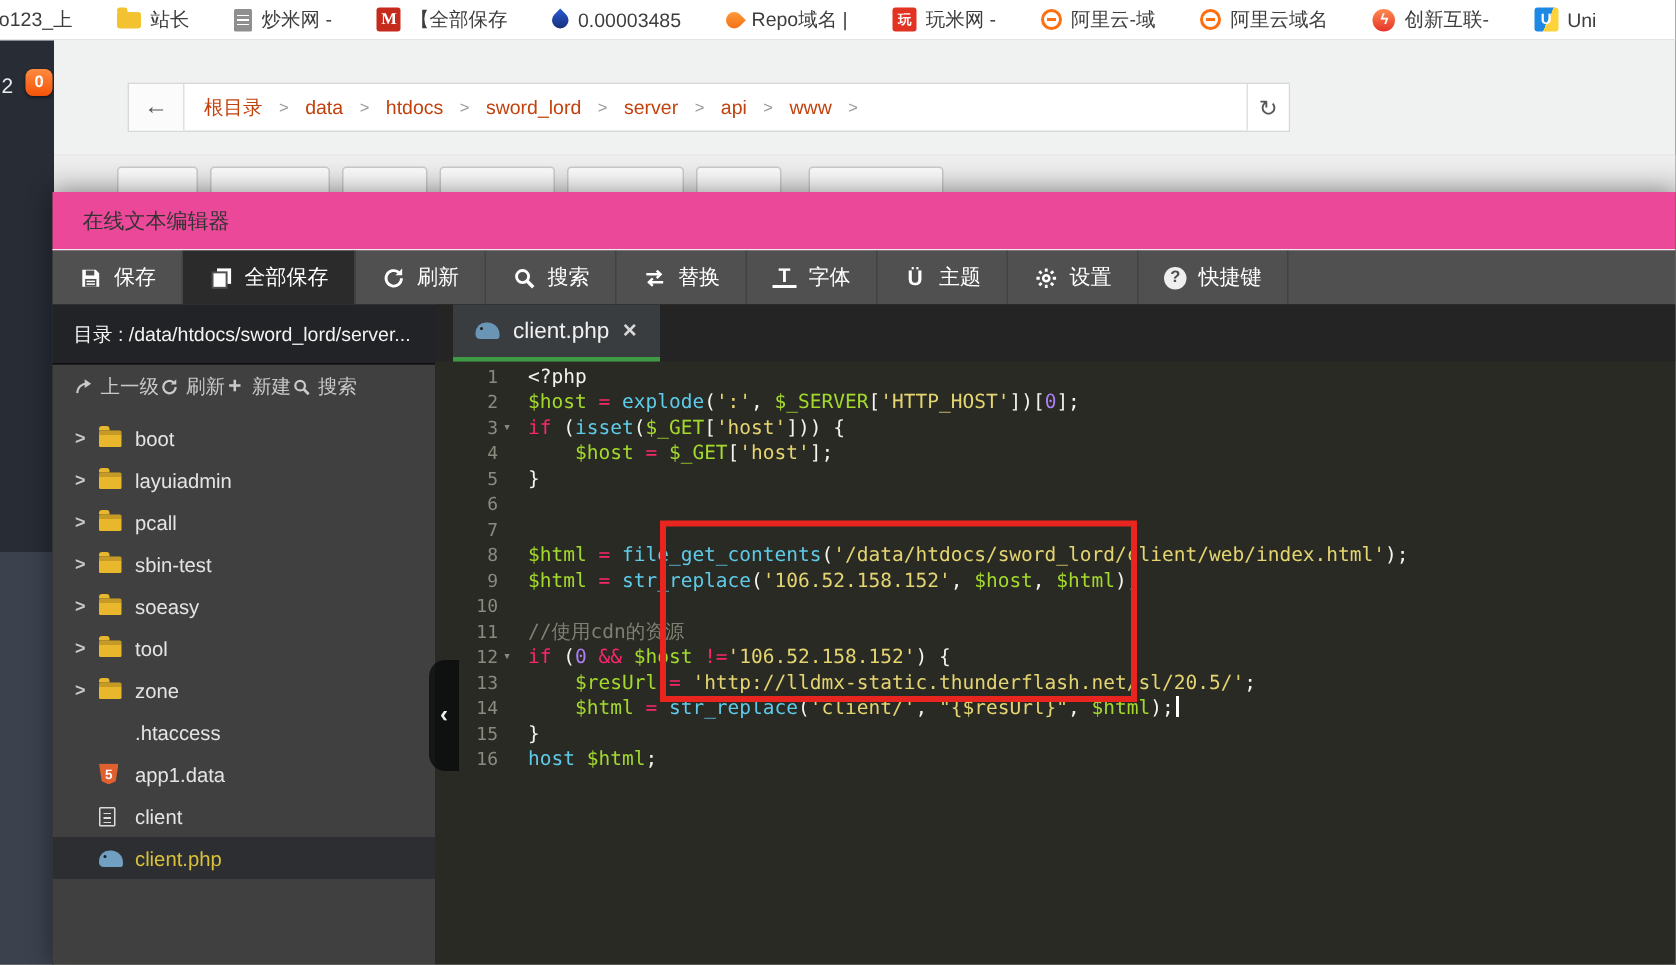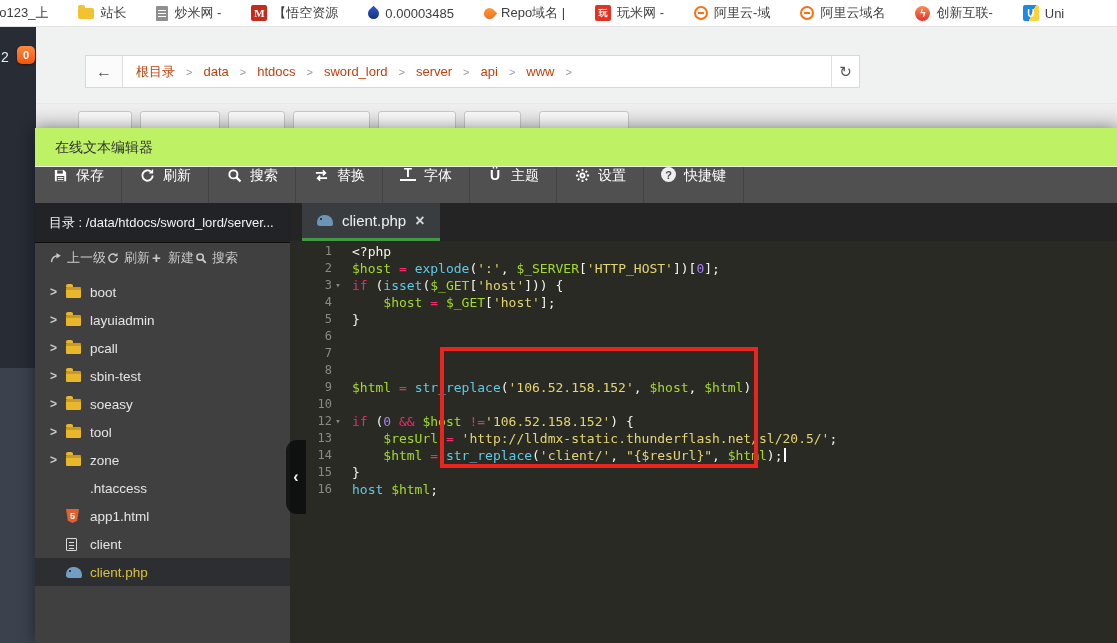--- a/index.html
+++ b/index.html
@@ -50,24 +50,24 @@
   .crumb-sep{color:#9a9a9a;font-size:11px}
   #bc-refresh{margin-left:auto;width:28px;border:none;border-left:1px solid #e0e0e0;background:#fff;
     font-size:15px;color:#555;cursor:pointer;flex:none}
   #fm-strip{position:absolute;left:36px;top:103px;width:1081px;height:25px;
     background:linear-gradient(#efefef,#e1e1e1);border-top:1px solid #e8e8e8}
   .stub{position:absolute;top:7px;height:18px;background:#f8f8f8;border:1px solid #c8c8c8;border-radius:3px 3px 0 0}
 
   
   #modal{position:absolute;left:35px;top:128px;width:1082px;height:515px;display:flex;flex-direction:column;
     box-shadow:0 0 16px rgba(0,0,0,.45);background:#2a2a25}
-  .modal-header{height:39px;flex:none;background:#bef264;border-bottom:1px solid #ececec;
+  .modal-header{height:39px;flex:none;background:#ec4899;border-bottom:1px solid #ececec;
     line-height:39px;padding-left:20px;font-size:14px;color:#333}
   .toolbar{height:36px;flex:none;background:#505050;display:flex;overflow:hidden}
-  .tb-btn{display:flex;gap:8px;padding:0 17px;color:#fff;font-size:14px;
+  .tb-btn{display:flex;align-items:center;gap:8px;padding:0 17px;color:#fff;font-size:14px;
     border-right:1px solid #434343;cursor:pointer;white-space:nowrap}
   .tb-btn.active{background:#2b2b2b}
   .tb-ic{width:16px;height:16px;display:inline-flex;align-items:center;justify-content:center;flex:none;color:#fff}
   .tb-ic svg{width:15px;height:15px}
   .g-font{font-weight:bold;font-size:13px;border-bottom:2px solid #fff;line-height:12px;height:14px}
   .g-theme{font-weight:bold;font-size:14px}
   .g-help{width:15px;height:15px;border-radius:50%;background:#efefef;color:#4f4f4f;font-size:11px;font-weight:bold;
     display:flex;align-items:center;justify-content:center}
   .g-plus{font-weight:bold;font-size:15px;line-height:14px}
 
@@ -137,21 +137,21 @@
     <div class="bm-item">
       <span class="bi bi-folder"></span>
       <span>站长</span>
     </div>
     <div class="bm-item">
       <span class="bi bi-doc"></span>
       <span>炒米网 -</span>
     </div>
     <div class="bm-item">
       <span class="bi bi-m">M</span>
-      <span>【悟空资源</span>
+      <span>【全部保存</span>
     </div>
     <div class="bm-item">
       <span class="bi bi-flameblue"></span>
       <span>0.00003485</span>
     </div>
     <div class="bm-item">
       <span class="bi bi-swirl"></span>
       <span>Repo域名 |</span>
     </div>
     <div class="bm-item">
@@ -227,20 +227,29 @@
           <svg viewBox="0 0 16 16">
             <path d="M2 2h9.5L14 4.5V14H2z" fill="currentColor"></path>
             <rect x="4.5" y="2.5" width="6" height="3.5" fill="#505050"></rect>
             <rect x="4" y="8.5" width="8" height="5.5" fill="#505050"></rect>
             <rect x="5" y="9.7" width="6" height="1" fill="currentColor"></rect>
             <rect x="5" y="11.7" width="6" height="1" fill="currentColor"></rect>
           </svg>
         </span>
         <span>保存</span>
       </div>
+      <div class="tb-btn active">
+        <span class="tb-ic">
+          <svg viewBox="0 0 16 16">
+            <rect x="5" y="1" width="10" height="11" fill="currentColor"></rect>
+            <rect x="1.8" y="3.8" width="10" height="11" fill="currentColor" stroke="#505050" stroke-width="1.4"></rect>
+          </svg>
+        </span>
+        <span>全部保存</span>
+      </div>
       <div class="tb-btn">
         <span class="tb-ic">
           <svg viewBox="0 0 16 16">
             <path d="M13.5 8a5.5 5.5 0 1 1-2-4.2" fill="none" stroke="currentColor" stroke-width="2"></path>
             <path d="M14 1v4.8H9.2z" fill="currentColor"></path>
           </svg>
         </span>
         <span>刷新</span>
       </div>
       <div class="tb-btn">
@@ -375,21 +384,21 @@
             <span class="ficon">
               <span class="ic-none"></span>
             </span>
             <span class="fname">.htaccess</span>
           </div>
           <div class="trow">
             <span class="spacer"></span>
             <span class="ficon">
               <span class="ic-html"></span>
             </span>
-            <span class="fname">app1.html</span>
+            <span class="fname">app1.data</span>
           </div>
           <div class="trow">
             <span class="spacer"></span>
             <span class="ficon">
               <span class="ic-doc"></span>
             </span>
             <span class="fname">client</span>
           </div>
           <div class="trow selected">
             <span class="spacer"></span>
@@ -409,23 +418,24 @@
         </div>
       </div>
       <div class="code" id="code">
           <div class="line"><span class="ln">1</span><span class="fold"></span><span class="txt"><span class="tk-p">&lt;?php</span></span></div>
           <div class="line"><span class="ln">2</span><span class="fold"></span><span class="txt"><span class="tk-v">$host</span><span class="tk-p"> </span><span class="tk-o">=</span><span class="tk-p"> </span><span class="tk-f">explode</span><span class="tk-p">(</span><span class="tk-s">':'</span><span class="tk-p">, </span><span class="tk-v">$_SERVER</span><span class="tk-p">[</span><span class="tk-s">'HTTP_HOST'</span><span class="tk-p">])[</span><span class="tk-n">0</span><span class="tk-p">];</span></span></div>
           <div class="line"><span class="ln">3</span><span class="fold">▾</span><span class="txt"><span class="tk-o">if</span><span class="tk-p"> (</span><span class="tk-f">isset</span><span class="tk-p">(</span><span class="tk-v">$_GET</span><span class="tk-p">[</span><span class="tk-s">'host'</span><span class="tk-p">])) {</span></span></div>
           <div class="line"><span class="ln">4</span><span class="fold"></span><span class="txt"><span class="tk-p">    </span><span class="tk-v">$host</span><span class="tk-p"> </span><span class="tk-o">=</span><span class="tk-p"> </span><span class="tk-v">$_GET</span><span class="tk-p">[</span><span class="tk-s">'host'</span><span class="tk-p">];</span></span></div>
           <div class="line"><span class="ln">5</span><span class="fold"></span><span class="txt"><span class="tk-p">}</span></span></div>
           <div class="line"><span class="ln">6</span><span class="fold"></span><span class="txt"></span></div>
           <div class="line"><span class="ln">7</span><span class="fold"></span><span class="txt"></span></div>
-          <div class="line"><span class="ln">8</span><span class="fold"></span></div>
+          <div class="line"><span class="ln">8</span><span class="fold"></span><span class="txt"><span class="tk-v">$html</span><span class="tk-p"> </span><span class="tk-o">=</span><span class="tk-p"> </span><span class="tk-f">file_get_contents</span><span class="tk-p">(</span><span class="tk-s">'/data/htdocs/sword_lord/client/web/index.html'</span><span class="tk-p">);</span></span></div>
           <div class="line"><span class="ln">9</span><span class="fold"></span><span class="txt"><span class="tk-v">$html</span><span class="tk-p"> </span><span class="tk-o">=</span><span class="tk-p"> </span><span class="tk-f">str_replace</span><span class="tk-p">(</span><span class="tk-s">'106.52.158.152'</span><span class="tk-p">, </span><span class="tk-v">$host</span><span class="tk-p">, </span><span class="tk-v">$html</span><span class="tk-p">);</span></span></div>
           <div class="line"><span class="ln">10</span><span class="fold"></span><span class="txt"></span></div>
+          <div class="line"><span class="ln">11</span><span class="fold"></span><span class="txt"><span class="tk-c">//使用cdn的资源</span></span></div>
           <div class="line"><span class="ln">12</span><span class="fold">▾</span><span class="txt"><span class="tk-o">if</span><span class="tk-p"> (</span><span class="tk-n">0</span><span class="tk-p"> </span><span class="tk-o">&amp;&amp;</span><span class="tk-p"> </span><span class="tk-v">$host</span><span class="tk-p"> </span><span class="tk-o">!=</span><span class="tk-s">'106.52.158.152'</span><span class="tk-p">) {</span></span></div>
           <div class="line"><span class="ln">13</span><span class="fold"></span><span class="txt"><span class="tk-p">    </span><span class="tk-v">$resUrl</span><span class="tk-p"> </span><span class="tk-o">=</span><span class="tk-p"> </span><span class="tk-s">'http://lldmx-static.thunderflash.net/sl/20.5/'</span><span class="tk-p">;</span></span></div>
           <div class="line"><span class="ln">14</span><span class="fold"></span><span class="txt"><span class="tk-p">    </span><span class="tk-v">$html</span><span class="tk-p"> </span><span class="tk-o">=</span><span class="tk-p"> </span><span class="tk-f">str_replace</span><span class="tk-p">(</span><span class="tk-s">'client/'</span><span class="tk-p">, </span><span class="tk-s">"{$resUrl}"</span><span class="tk-p">, </span><span class="tk-v">$html</span><span class="tk-p">);</span><span class="cursor"></span></span></div>
           <div class="line"><span class="ln">15</span><span class="fold"></span><span class="txt"><span class="tk-p">}</span></span></div>
           <div class="line"><span class="ln">16</span><span class="fold"></span><span class="txt"><span class="tk-f">host</span><span class="tk-p"> </span><span class="tk-v">$html</span><span class="tk-p">;</span></span></div>
         </div>
       <div class="collapse-handle">
         <span>‹</span>
       </div>
     </div>

